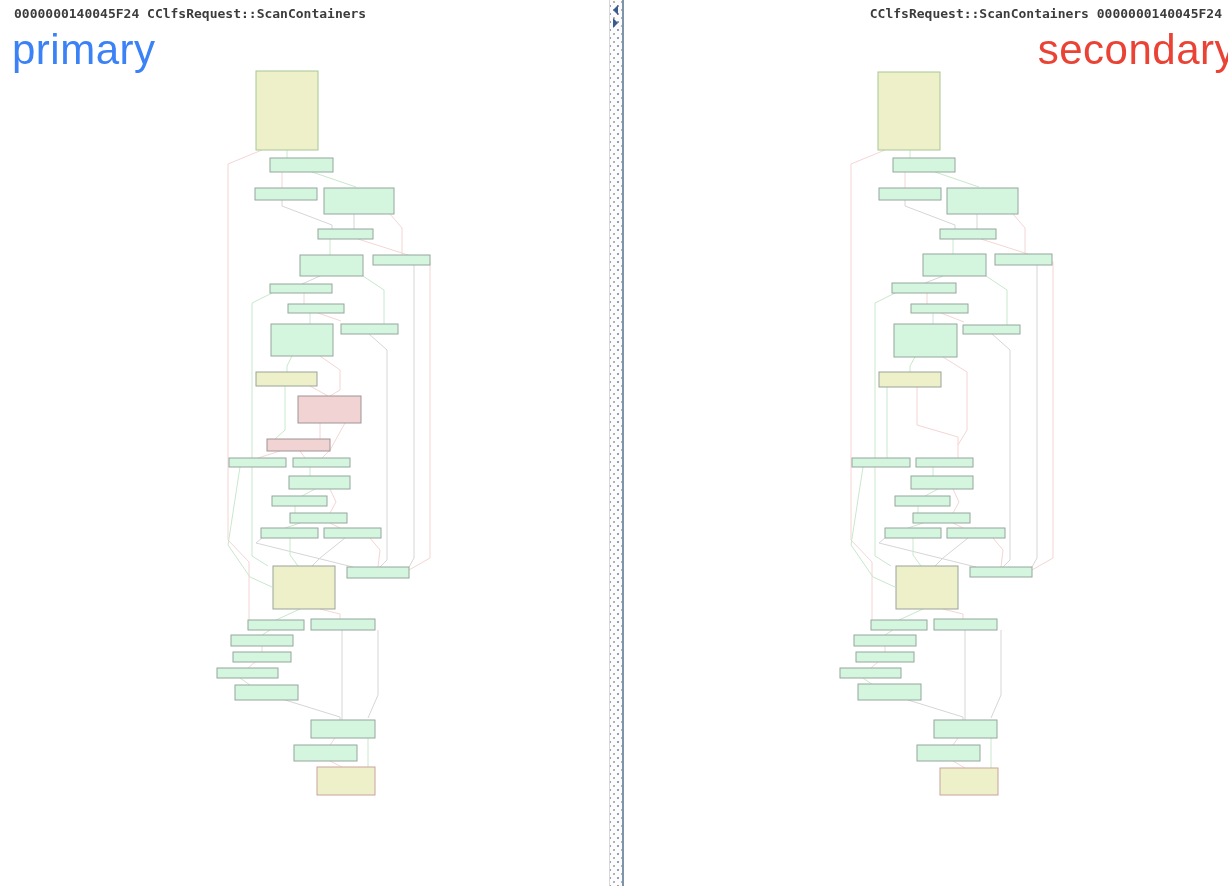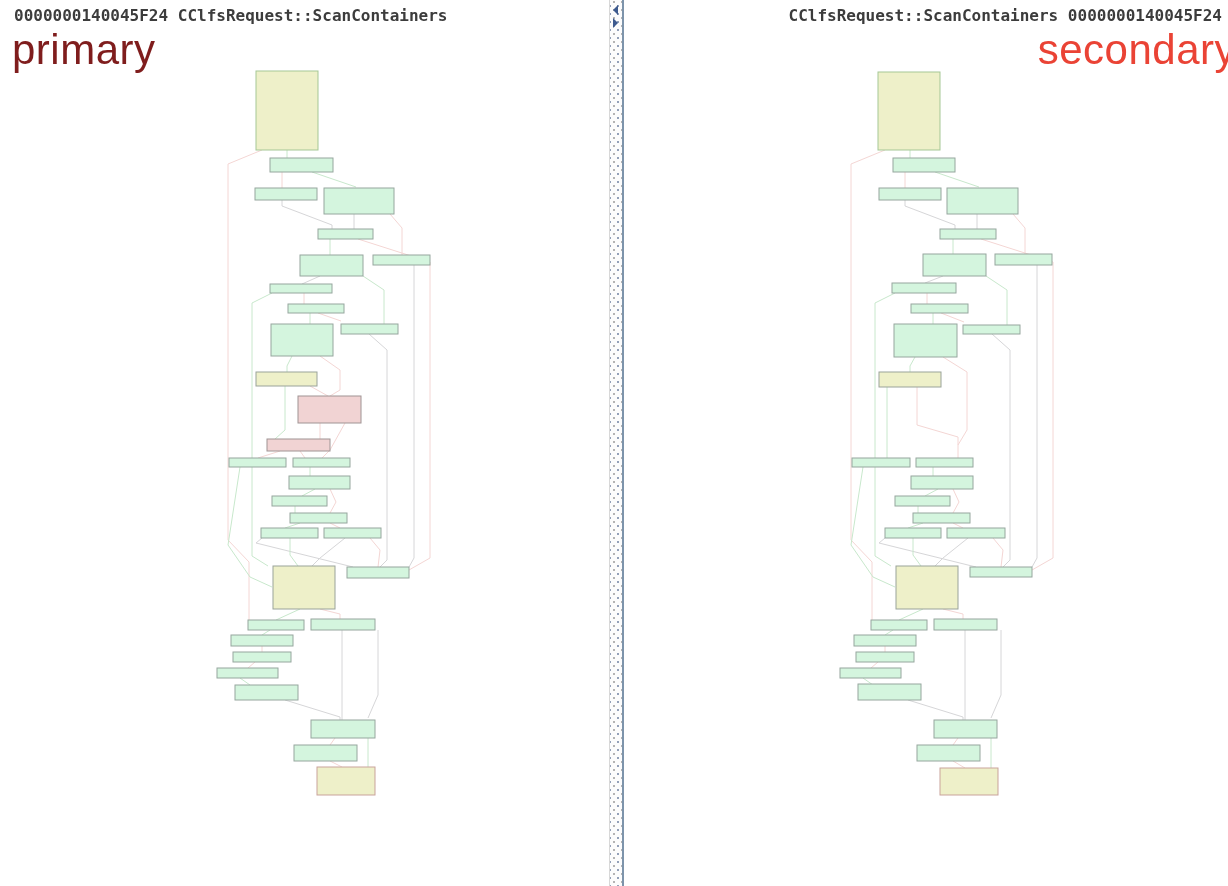--- a/index.html
+++ b/index.html
@@ -12,29 +12,29 @@
   .topline-dark{position:absolute;top:0;left:0;width:446px;height:2px;background:#55585c;}
   .top-ticks{
     position:absolute;top:2px;left:3px;width:436px;height:4px;
     background:repeating-linear-gradient(90deg,#55585c 0 1px,transparent 1px 33.4px);
   }
   .pane{position:absolute;top:0;bottom:0;background:#fff;overflow:hidden;}
   .pane-left{left:0;width:609px;}
   .pane-right{left:624px;width:612px;}
   .pane-header{
     position:absolute;top:6px;font-family:"DejaVu Sans Mono","Liberation Mono",monospace;
-    font-size:16px;font-weight:bold;color:#3c3c3c;white-space:pre;letter-spacing:0px;
+    font-size:13px;font-weight:bold;color:#3c3c3c;white-space:pre;letter-spacing:0px;
   }
   .pane-left .pane-header{left:14px;}
   .pane-right .pane-header{right:14px;text-align:right;}
   .watermark{
     position:absolute;top:26px;font-size:42px;font-weight:500;letter-spacing:0.5px;
     font-family:"Liberation Sans",sans-serif;
   }
-  .watermark-primary{left:12px;color:#7f1d1d;}
+  .watermark-primary{left:12px;color:#3b82f6;}
   .watermark-secondary{right:0;color:#ea4335;}
   svg.graph{position:absolute;top:0;left:0;}
   
   .splitter{
     position:absolute;top:0;bottom:0;left:609px;width:15px;background:#fcfcfc;
     border-left:1px solid #d8d8d8;
     background-image:
       radial-gradient(circle,#93a0b8 1px,transparent 1.4px),
       radial-gradient(circle,#b4b4b4 1px,transparent 1.4px);
     background-size:8px 8px,8px 8px;

